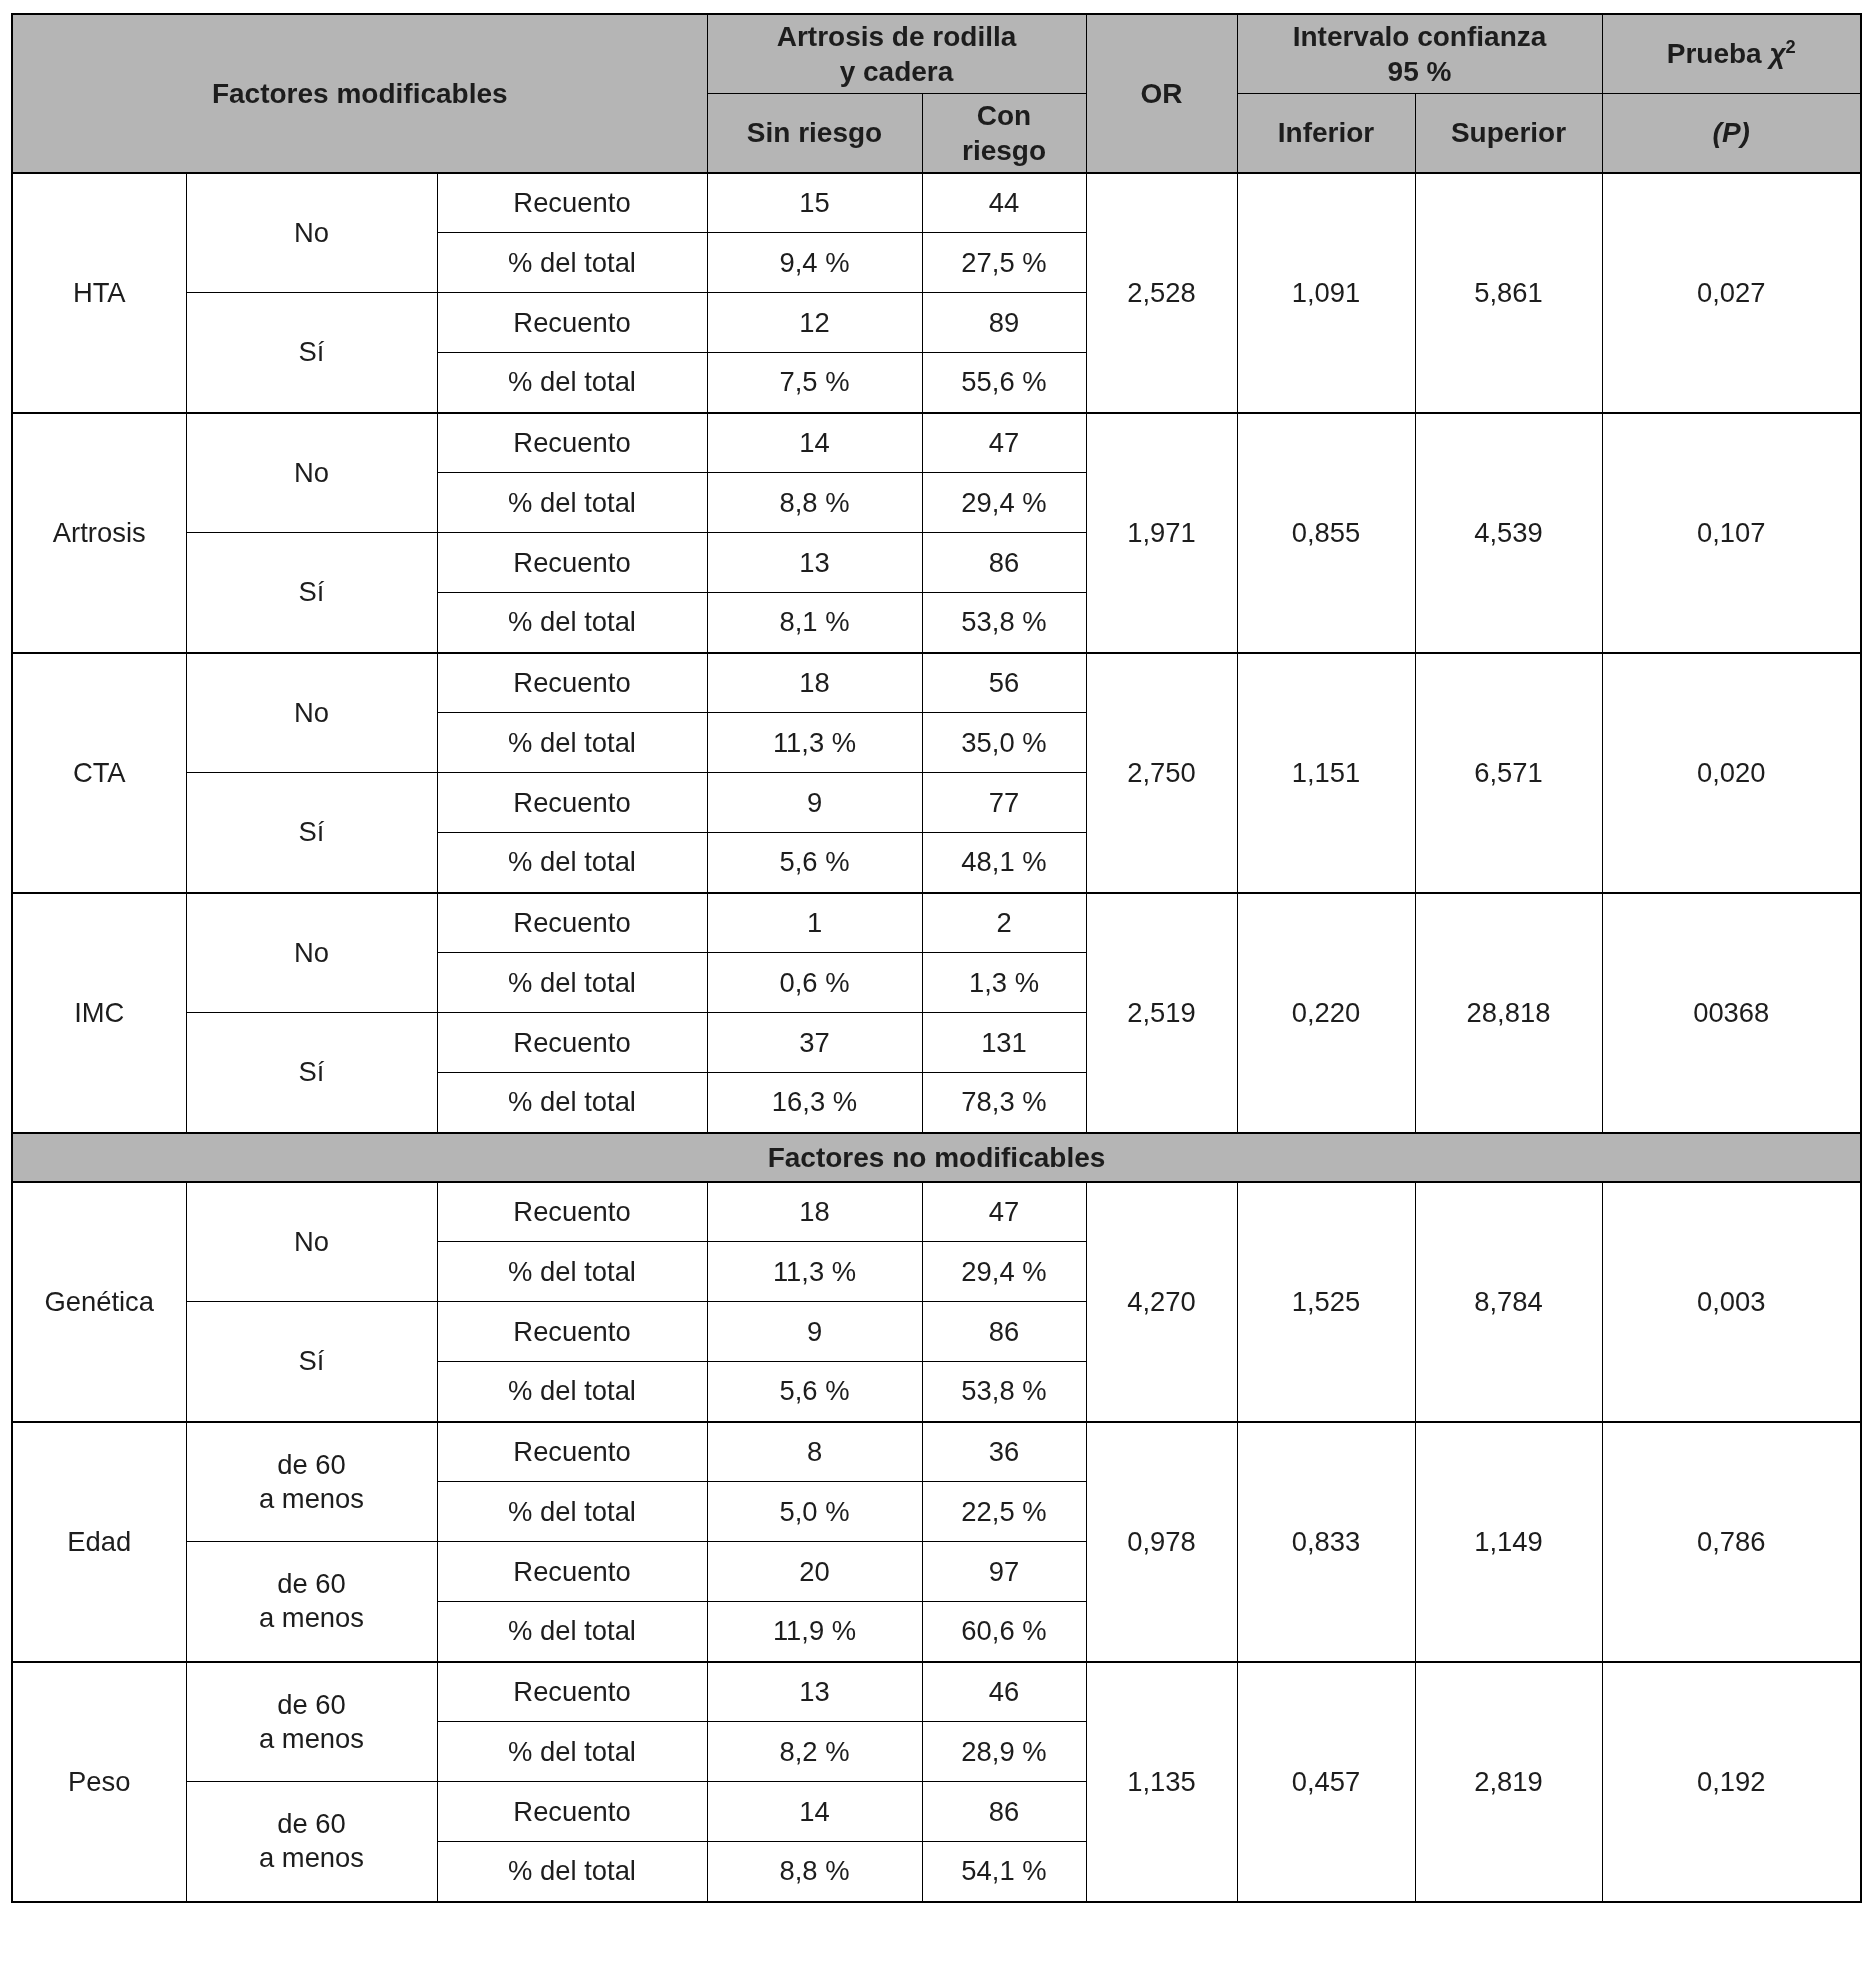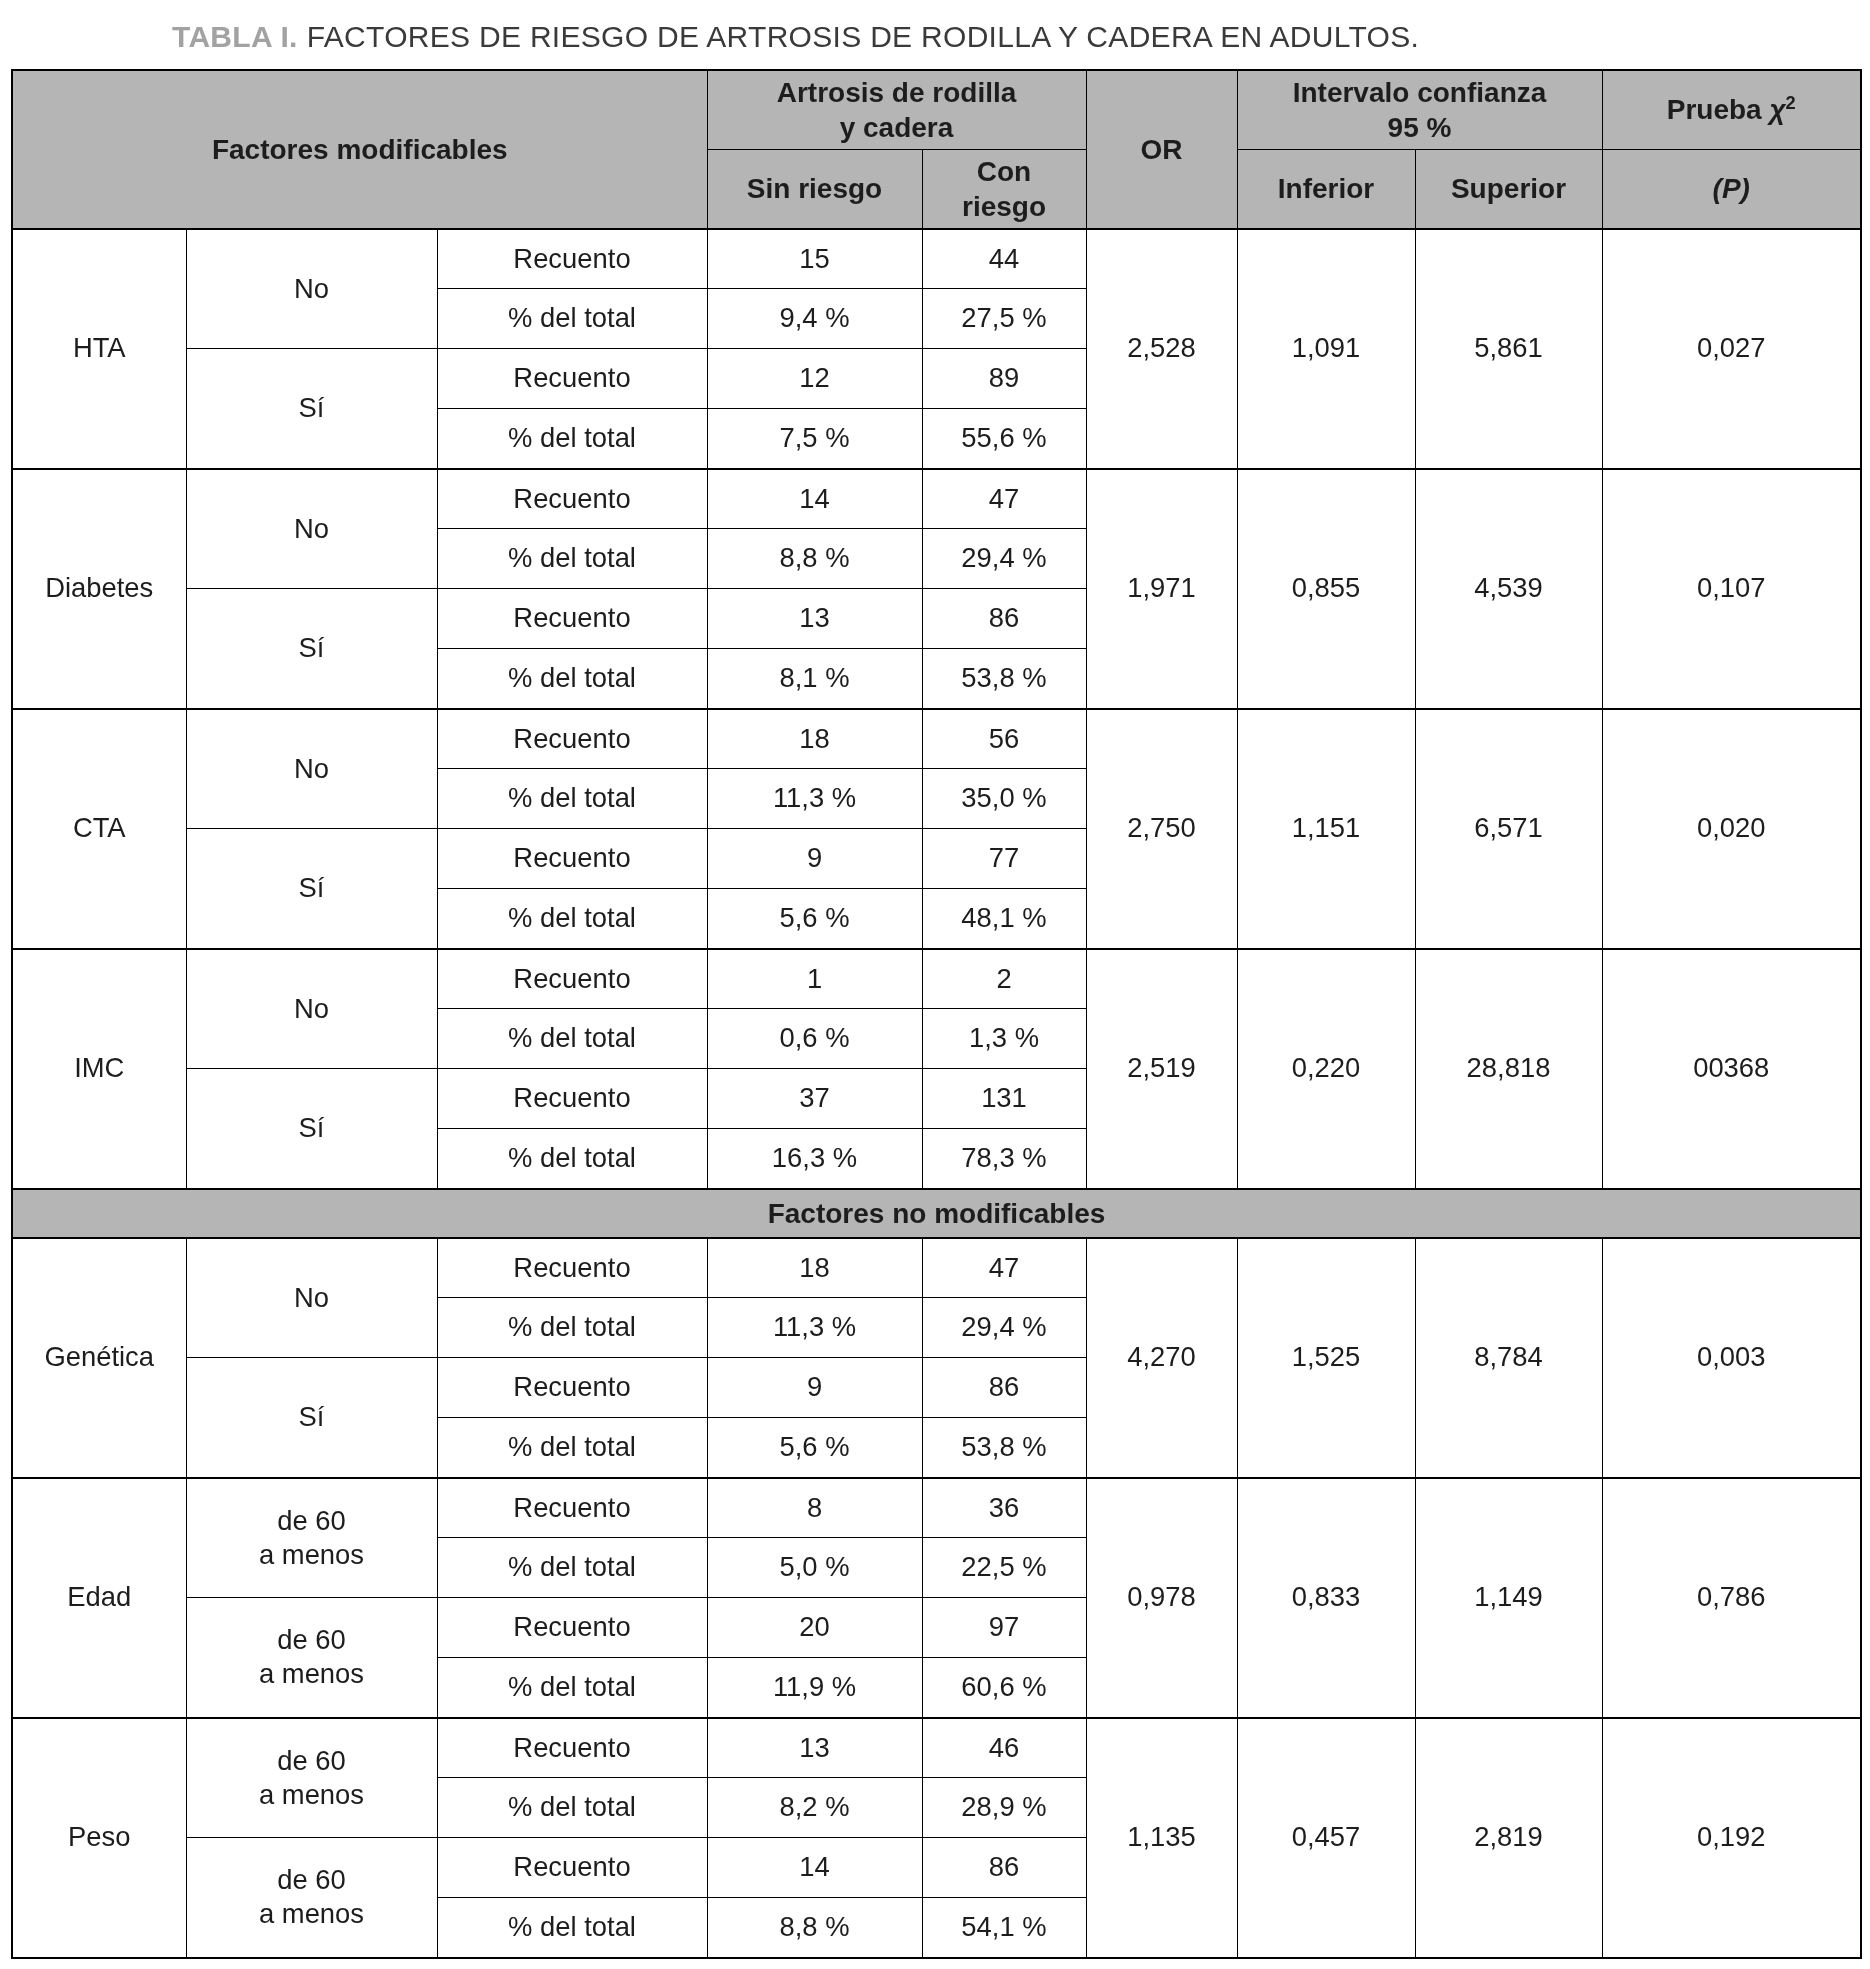--- a/index.html
+++ b/index.html
@@ -70,23 +70,20 @@
   }
   .chi { font-style: italic; }
   th sup { font-size: 18.3px; }
   .p-header { font-style: italic; }
 </style>
 </head>
 <body>
 
 <div class="page">
 
-  <div class="title">
-    <span class="title-accent">TABLA I.</span><span>FACTORES DE RIESGO DE ARTROSIS DE RODILLA Y CADERA EN ADULTOS.</span>
-  </div>
 
   <table>
     <colgroup>
       <col style="width:174px">
         <col style="width:251px">
         <col style="width:270px">
       <col style="width:215px">
         <col style="width:164px">
         <col style="width:151px">
       <col style="width:178px">
@@ -134,21 +131,21 @@
           <td class="measure-cell">Recuento</td>
           <td class="value-cell">12</td>
           <td class="value-cell">89</td>
         </tr>
         <tr class="">
           <td class="measure-cell">% del total</td>
           <td class="value-cell">7,5 %</td>
           <td class="value-cell">55,6 %</td>
         </tr>
         <tr class="group-start">
-          <td class="factor-cell" rowspan="4">Diabetes</td>
+          <td class="factor-cell" rowspan="4">Artrosis</td>
           <td class="level-cell" rowspan="2">No</td>
           <td class="measure-cell">Recuento</td>
           <td class="value-cell">14</td>
           <td class="value-cell">47</td>
           <td class="stat-cell" rowspan="4">1,971</td>
           <td class="stat-cell" rowspan="4">0,855</td>
           <td class="stat-cell" rowspan="4">4,539</td>
           <td class="stat-cell" rowspan="4">0,107</td>
         </tr>
         <tr class="">

